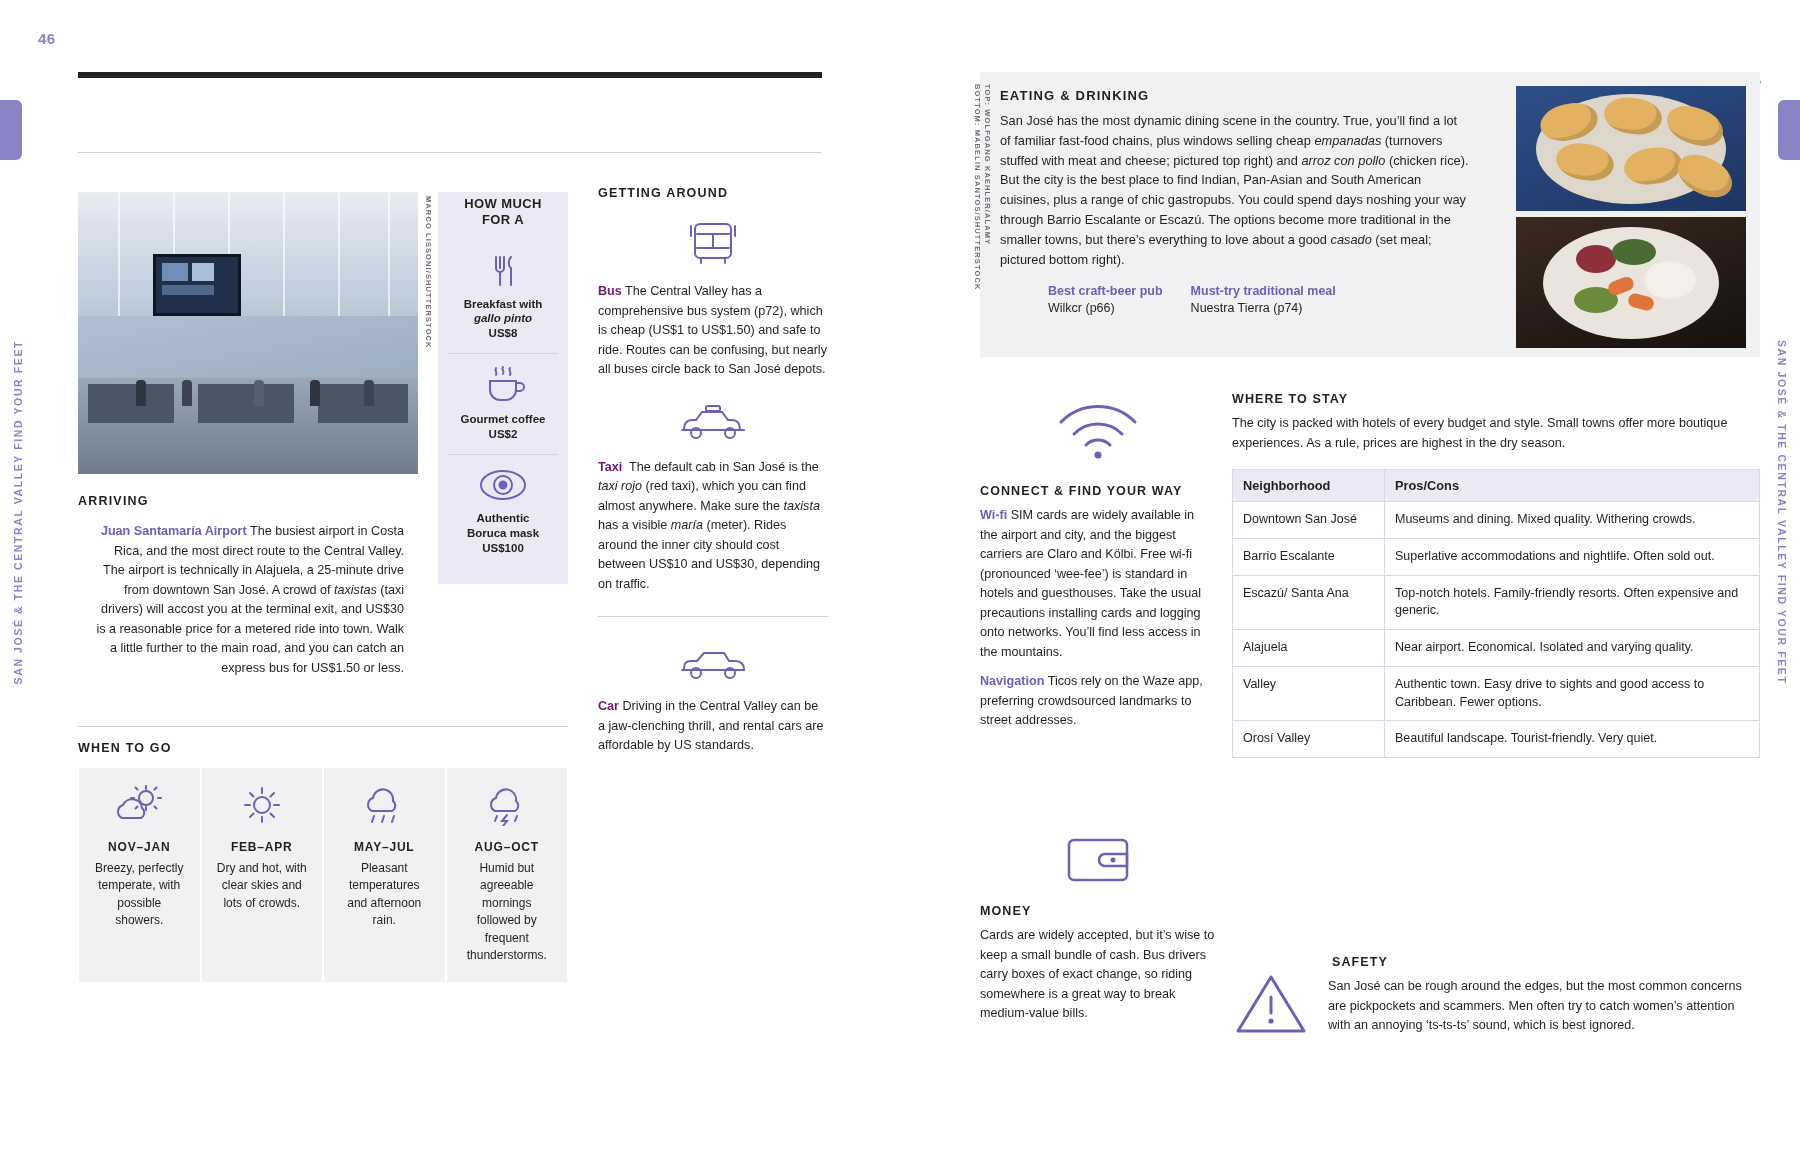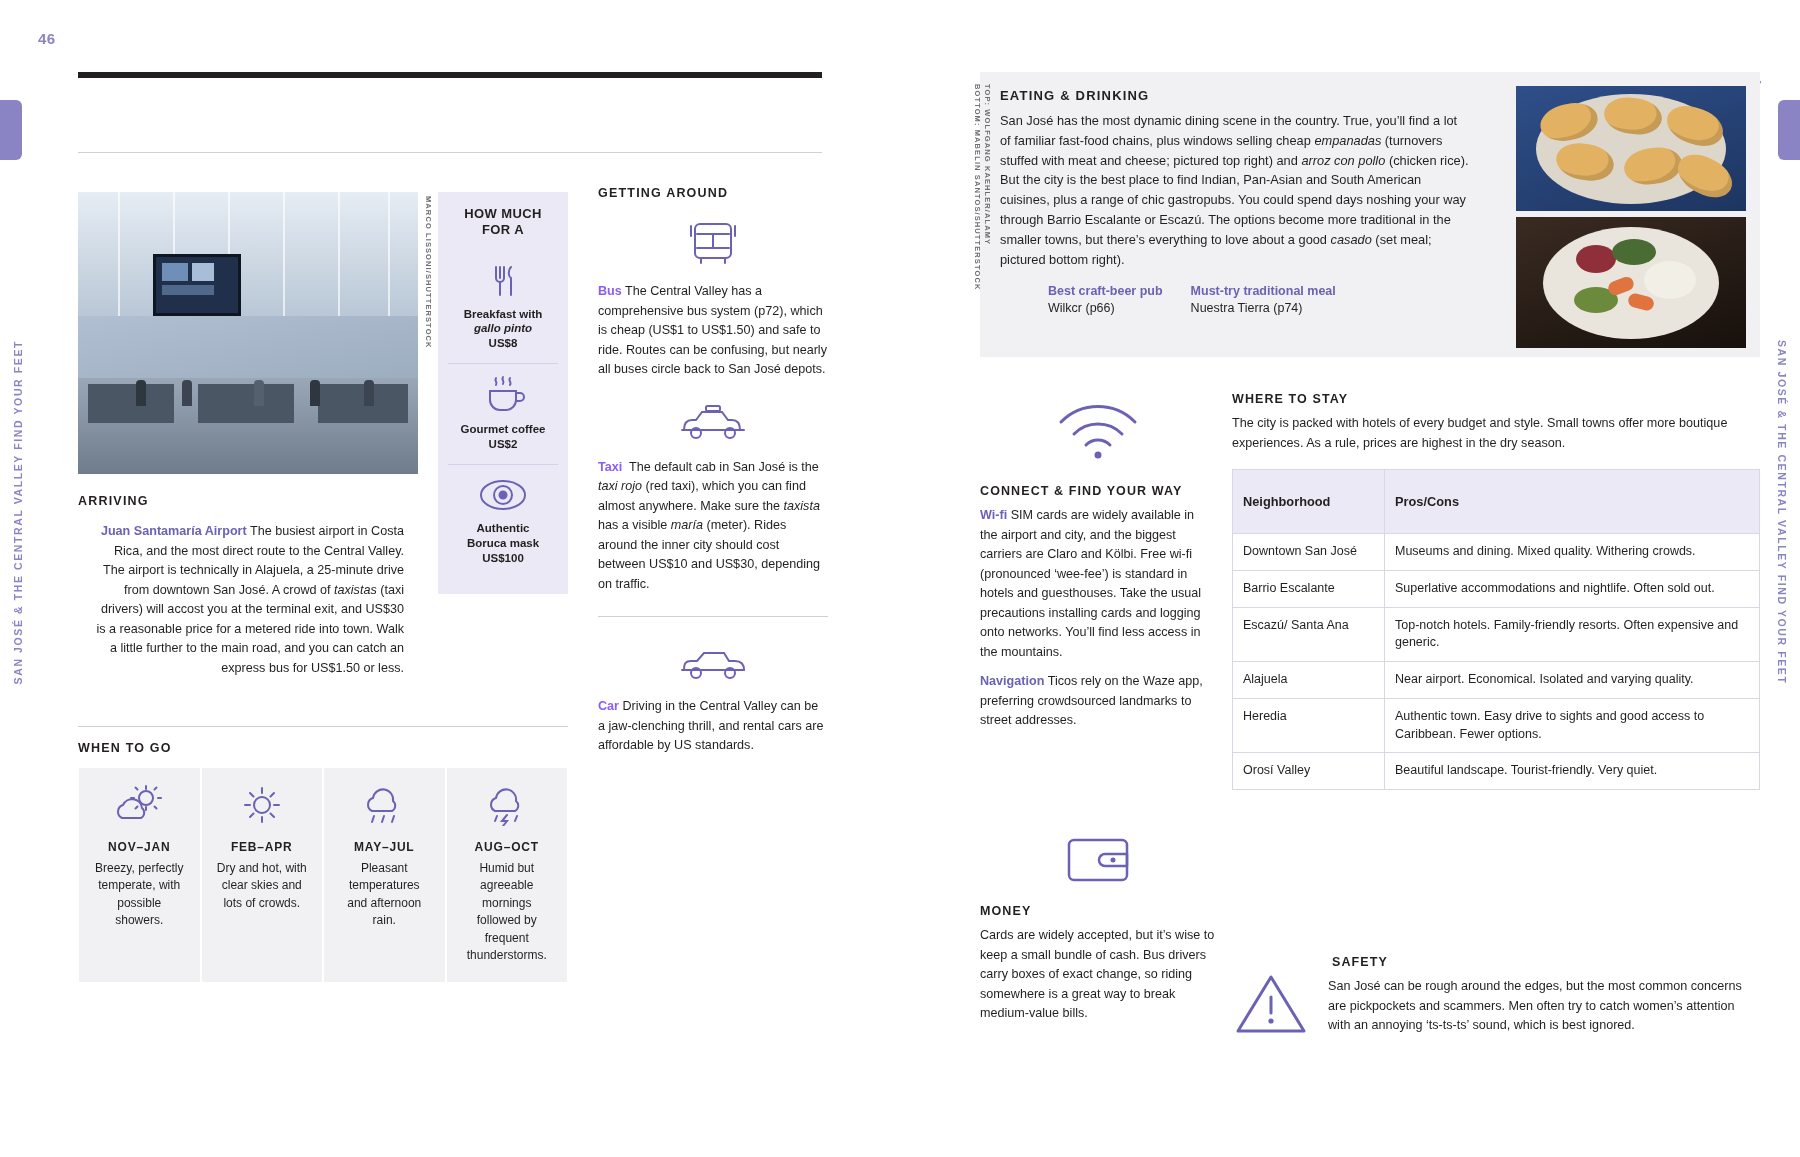--- a/index.html
+++ b/index.html
@@ -67,35 +67,35 @@
   .photo-airport .desk { position:absolute; bottom:18%; height:14%; background:#4a5663; }
   .photo-airport .person { position:absolute; bottom:24%; width:10px; height:26px; background:#2e3640; border-radius:4px 4px 0 0; }
 
   .credit-v {
     position:absolute; font-size:7.5px; letter-spacing:1.1px; color:#6d6d72; font-weight:600;
     white-space:nowrap; transform-origin:left top;
   }
 
   .howmuch {
     position:absolute; left:438px; top:192px; width:130px; background:#ebe9f6;
-    padding:14px 10px 16px; text-align:center;
+    padding:4px 10px 16px; text-align:center;
   }
   .howmuch h3 { margin:0 0 12px; font-size:13px; font-weight:700; letter-spacing:.4px; color:#231f20; line-height:1.25; }
   .hm-item { padding:10px 4px 12px; border-top:1px solid #d5d1ea; }
   .hm-item:first-of-type { border-top:none; }
   .hm-label { font-size:11.5px; font-weight:700; line-height:1.3; margin-top:6px; color:#231f20; }
   .hm-label em { font-style:italic; }
   .hm-icon { display:block; margin:0 auto 2px; }
 
   .getting { position:absolute; left:598px; top:186px; width:230px; }
   .sec-head { font-size:12.5px; font-weight:700; letter-spacing:1.2px; margin:0 0 18px; }
   .ga-block { margin-bottom:22px; }
   .ga-icon { display:block; margin:0 auto 12px; }
   .ga-text { font-size:12.6px; line-height:1.55; }
-  .ga-text b { color:#8b5cf6; font-weight:700; }
+  .ga-text b { color:#701a75; font-weight:700; }
   .ga-text em { font-style:italic; }
   .ga-rule { height:1px; background:#cfcfd4; margin:20px 0 18px; }
 
   .arriving { position:absolute; left:78px; top:494px; width:340px; }
   .arriving h3 { margin:0 0 10px; font-size:12.5px; font-weight:700; letter-spacing:1.2px; }
   .arriving p { margin:14px; font-size:12.6px; line-height:1.55;text-align:right; }
   .arriving p b { color:#6b62b5; font-weight:700; }
   .arriving p em { font-style:italic; }
 
   .whentogo { position:absolute; left:78px; top:726px; width:490px; }
@@ -137,21 +137,21 @@
   .money { position:absolute; left:980px; top:830px; width:235px; }
   .money .bigicon { display:block; margin:0 auto 16px; }
   .money h3 { margin:0 0 8px; font-size:12.5px; font-weight:700; letter-spacing:1.1px; }
   .money p { margin:0; font-size:12.6px; line-height:1.55; }
 
   .stay { position:absolute; left:1232px; top:392px; width:528px; }
   .stay h3 { margin:0 0 8px; font-size:12.5px; font-weight:700; letter-spacing:1.1px; }
   .stay > p { margin:0 0 16px; font-size:12.6px; line-height:1.55; }
   table.stay-table { border-collapse:collapse; width:100%; font-size:12.5px; }
   table.stay-table thead th {
-    background:#ebe9f6; text-align:left; font-weight:700; padding:24px 10px; font-size:12.8px;
+    background:#ebe9f6; text-align:left; font-weight:700; padding:8px 10px; font-size:12.8px;
     border:1px solid #d9d7e4;
   }
   table.stay-table tbody td {
     padding:9px 10px; vertical-align:top; line-height:1.42; border:1px solid #d9d7e4;
   }
   table.stay-table tbody td.n { width:152px; }
 
   .safety { position:absolute; left:1232px; top:955px; width:528px; display:flex; gap:18px; }
   .safety .ico { flex:0 0 auto; padding-top:14px; }
   .safety h3 { margin:0 4px 8px; font-size:12.5px; font-weight:700; letter-spacing:1.1px; }
@@ -460,21 +460,21 @@
         </tr>
         <tr>
           <td class="n">Escazú/ Santa Ana</td>
           <td>Top-notch hotels. Family-friendly resorts. Often expensive and generic.</td>
         </tr>
         <tr>
           <td class="n">Alajuela</td>
           <td>Near airport. Economical. Isolated and varying quality.</td>
         </tr>
         <tr>
-          <td class="n">Heredia</td>
+          <td class="n">Valley</td>
           <td>Authentic town. Easy drive to sights and good access to Caribbean. Fewer options.</td>
         </tr>
         <tr>
           <td class="n">Orosí Valley</td>
           <td>Beautiful landscape. Tourist-friendly. Very quiet.</td>
         </tr>
       </tbody>
     </table>
   </div>
 

